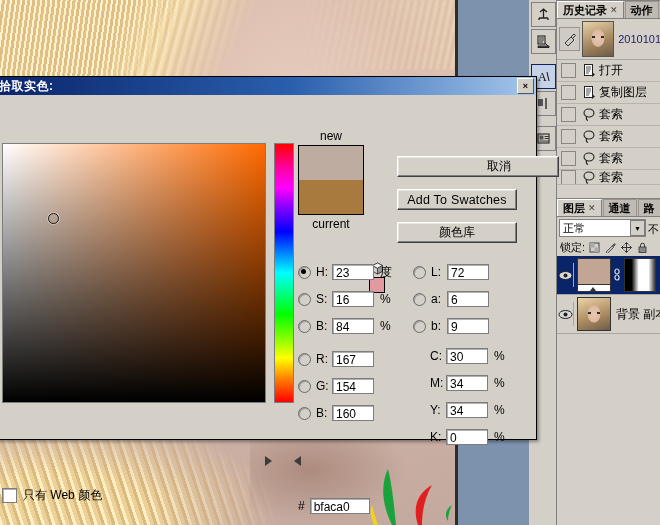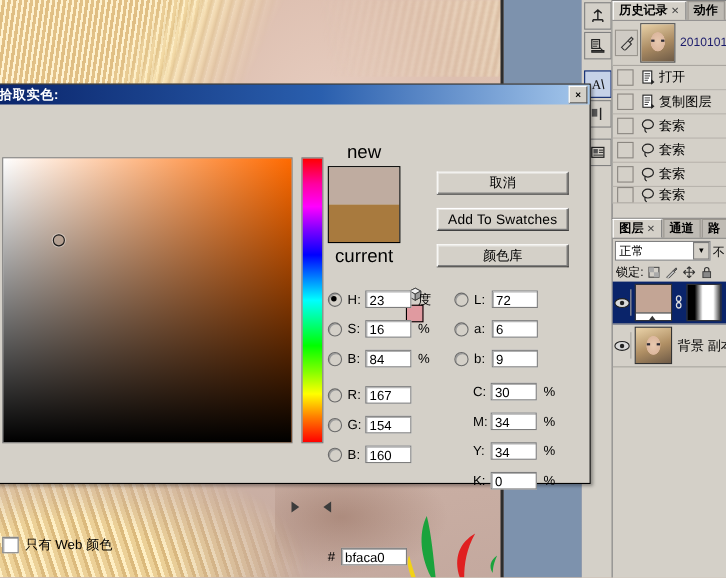--- a/index.html
+++ b/index.html
@@ -129,34 +129,34 @@
   #hue-strip{position:absolute;left:281px;top:48px;width:18px;height:258px;
              border:1px solid #7d7d7d;
              background:linear-gradient(to bottom,#ff0000 0%,#ff00a0 9%,#ff00ff 17%,#8000ff 25%,
                #0000ff 34%,#0080ff 42%,#00ffff 50%,#00ff80 58%,#00ff00 66%,
                #80ff00 75%,#ffff00 83%,#ff8000 91%,#ff0000 100%);}
   .hue-arrow{position:absolute;width:0;height:0;}
   #hue-arrow-l{left:272px;top:361px;border-top:5px solid transparent;border-bottom:5px solid transparent;border-left:7px solid #3c3c3c;}
   #hue-arrow-r{left:301px;top:361px;border-top:5px solid transparent;border-bottom:5px solid transparent;border-right:7px solid #3c3c3c;}
 
   #preview-wrap{position:absolute;left:303px;top:34px;width:70px;}
-  .pv-label{font-size:17px;color:#000;text-align:center;}
+  .pv-label{font-size:12px;color:#000;text-align:center;}
   #pv-box{width:64px;height:68px;border:1px solid #000;margin:2px auto 2px auto;overflow:hidden;}
   #pv-new{height:34px;}
   #pv-cur{height:34px;}
   #gamut-wrap{position:absolute;left:375px;top:166px;width:18px;}
   #gamut-cube{width:13px;height:13px;margin:0 auto;}
   #web-swatch{width:14px;height:14px;border:1px solid #000;margin:3px auto 0 auto;}
 
   .dbtn{position:absolute;left:404px;width:118px;height:19px;background:#d4d0c8;
         border:1px solid #fff;border-right-color:#404040;border-bottom-color:#404040;
         box-shadow:inset -1px -1px 0 #808080, inset 1px 1px 0 #e8e6e2;
         font-size:12px;display:flex;align-items:center;justify-content:center;color:#000;}
   #btn-ok{top:29px;border:2px solid #000;height:21px;}
-  #btn-cancel{top:61px;}
+  #btn-cancel{top:61px;padding-left:42px;}
   #btn-swatch{top:94px;font-size:12.5px;letter-spacing:.2px;}
   #btn-lib{top:127px;}
 
   .fldrow{position:absolute;display:flex;align-items:center;height:18px;font-size:12px;color:#000;}
   .radio{width:11px;height:11px;border-radius:50%;border:1px solid #6a6a6a;background:#d4d0c8;
          margin-right:5px;flex:none;position:relative;box-shadow:inset 1px 1px 0 #9b9b9b;}
   .radio.on::after{content:"";position:absolute;left:2px;top:2px;width:5px;height:5px;border-radius:50%;background:#000;}
   .fldlab{width:16px;text-align:left;}
   .fldin{width:42px;height:16px;background:#fff;border:1px solid #7d7d7d;
          box-shadow:inset 1px 1px 0 #b0b0b0;font-size:12px;line-height:16px;padding-left:3px;

